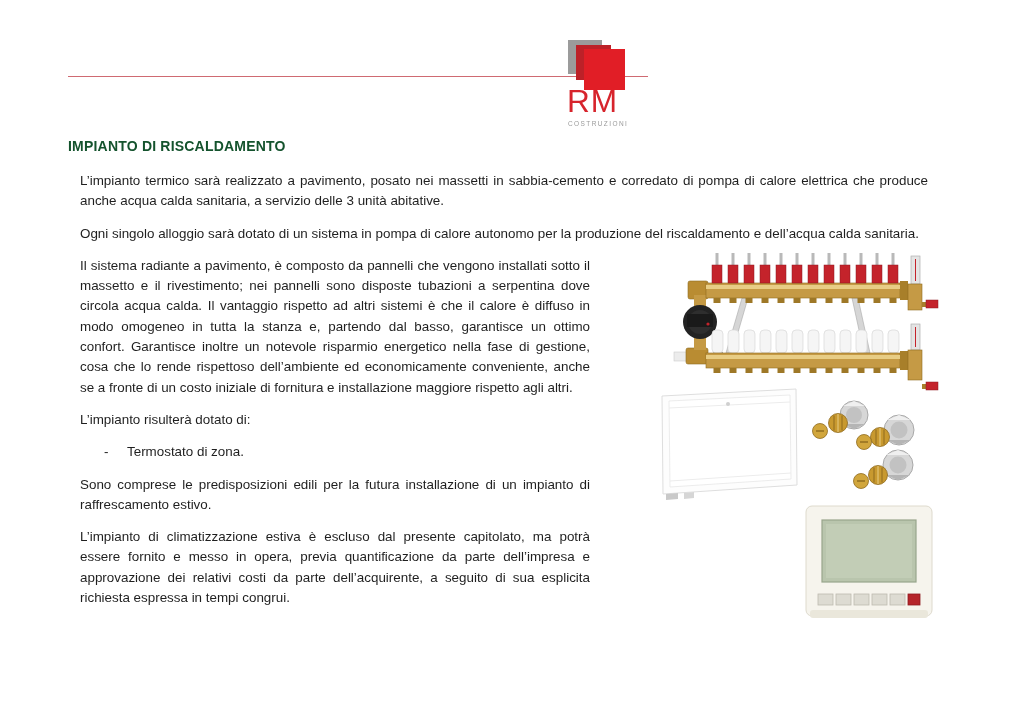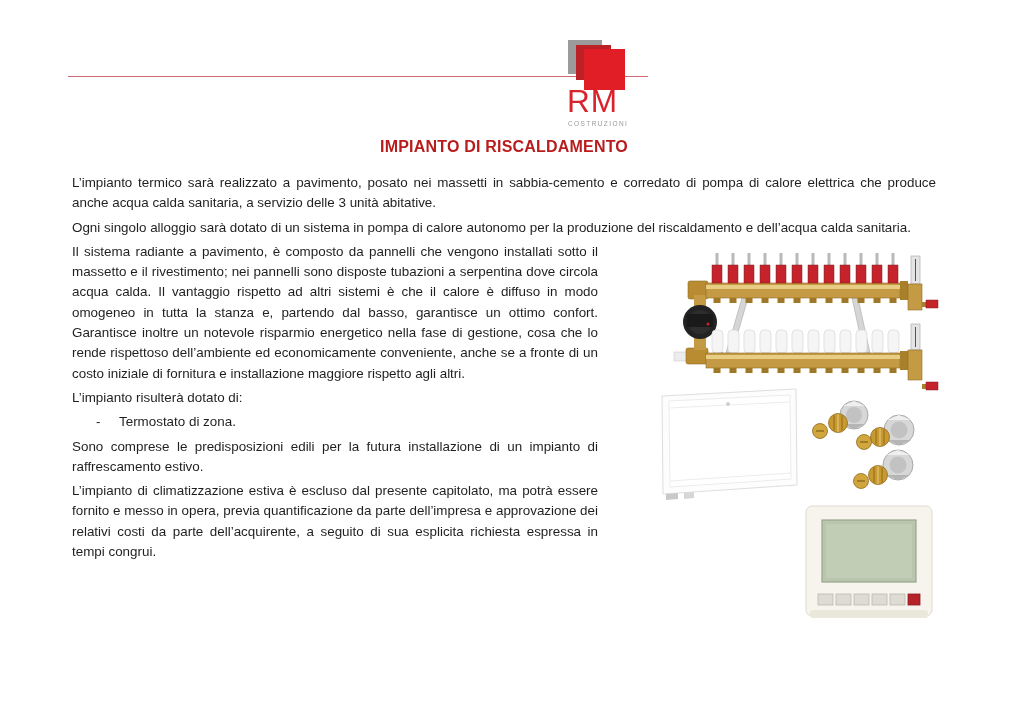--- a/index.html
+++ b/index.html
@@ -24,25 +24,25 @@
     transform-origin:left top;
   }
   .logo-sub{
     position:absolute;left:8px;top:86px;
     font-size:6.5px;color:#9a9a9a;letter-spacing:1.4px;
   }
   .text-flow{
     position:absolute;left:68px;top:138px;width:872px;
   }
   .doc-title{
-    font-size:16px;font-weight:bold;color:#b91c1c;
-    margin:0 0 17px 0;letter-spacing:0.2px;text-align:center;
+    font-size:14px;font-weight:bold;color:#14532d;
+    margin:0 0 17px 0;letter-spacing:0.2px;
   }
   .para{
-    margin:4px;font-size:13.4px;line-height:20.3px;
+    margin:12px;font-size:13.4px;line-height:20.3px;
     text-align:justify;text-justify:inter-word;
   }
   .narrow{width:534px;}
   .li-row{padding-left:24px;}
   .li-row .marker{display:inline-block;width:23px;}
   .figures{position:absolute;left:0;top:0;width:1023px;height:723px;pointer-events:none;}
   .fig{position:absolute;}
   .page-number{
     position:absolute;left:922px;top:645px;
     font-family:"Liberation Serif", serif;font-size:13px;color:#222;

